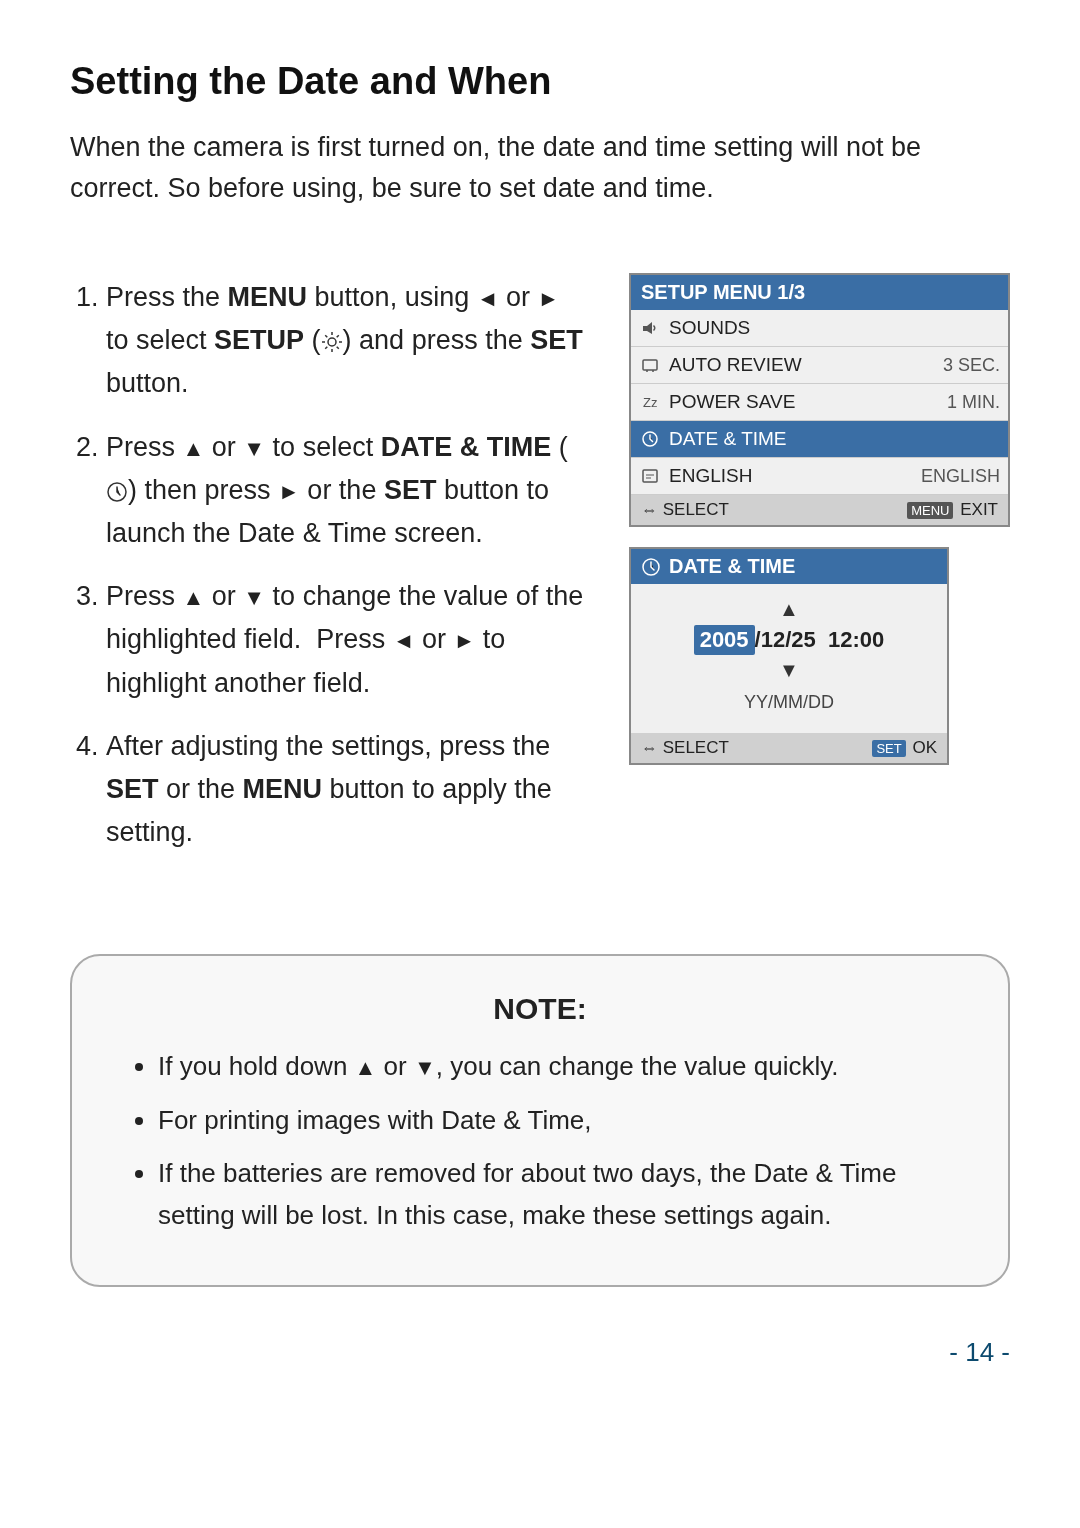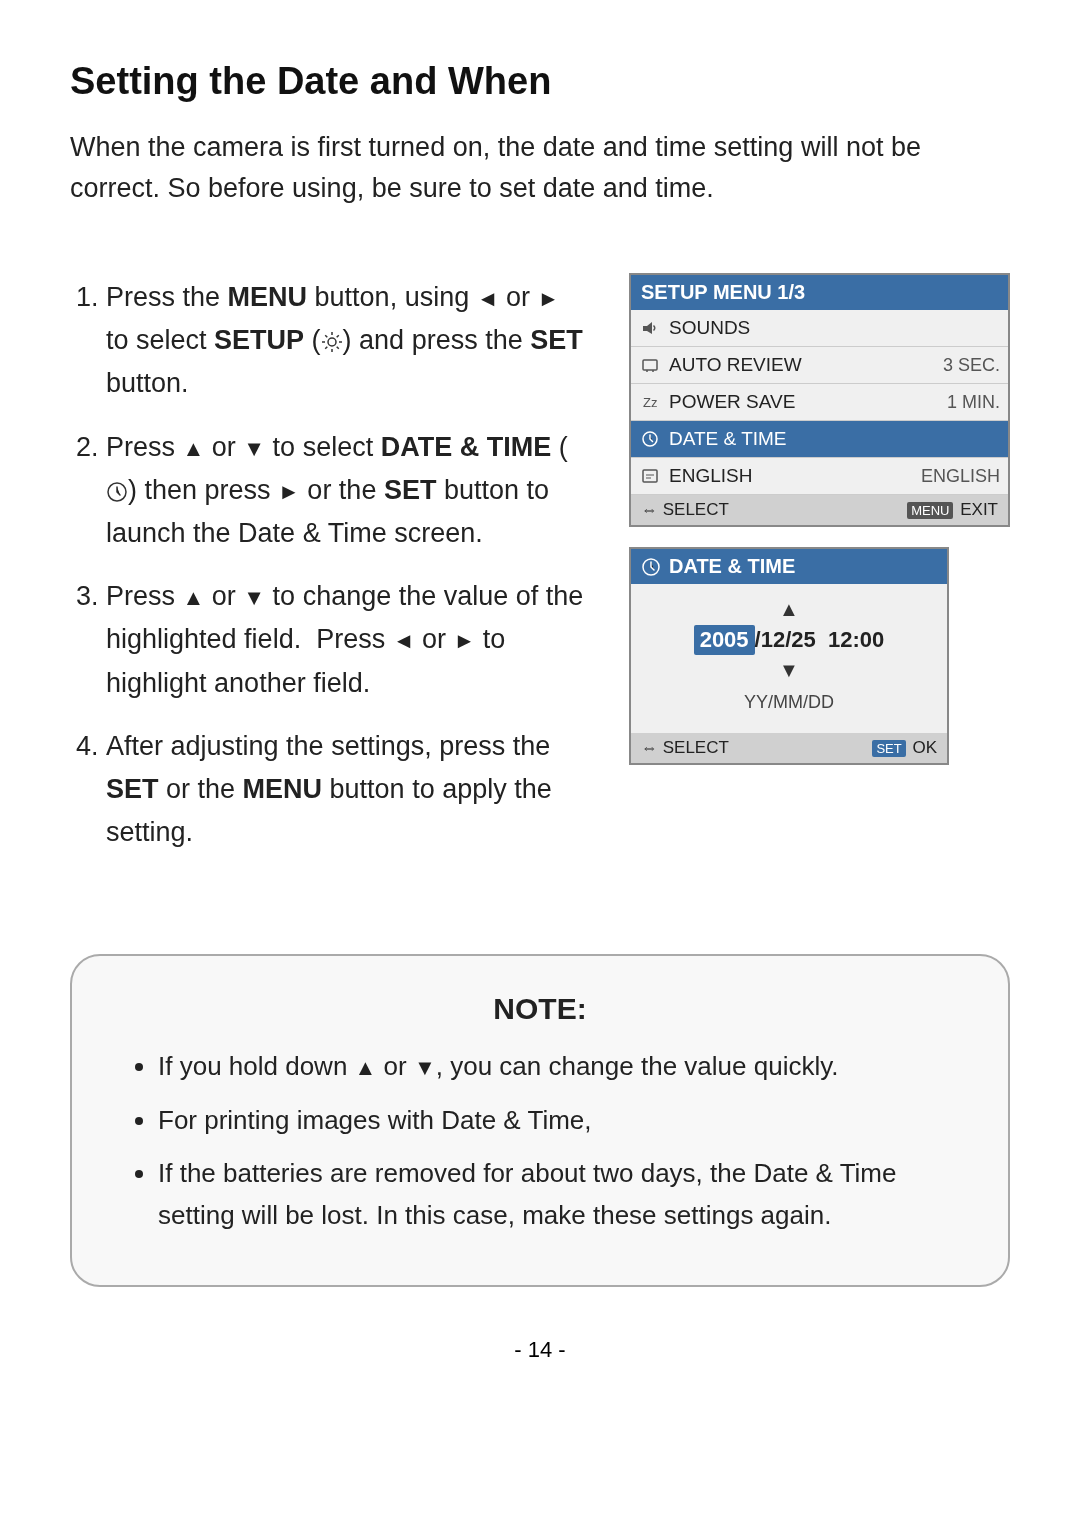--- a/index.html
+++ b/index.html
@@ -199,24 +199,24 @@
       padding-left: 36px;
       font-size: 26px;
       line-height: 1.6;
     }
     .note-list li {
       margin-bottom: 12px;
     }
 
     
     .page-number {
-      text-align: center;
-      font-size: 22px;
+      text-align: right;
+      font-size: 26px;
       margin-top: 50px;
-      color: #000000;
+      color: #0c4a6e;
     }
   </style>
 </head>
 <body>
 
 <h1>Setting the Date and When</h1>
 
 <p class="intro-text">When the camera is first turned on, the date and time setting will not be correct. So before using, be sure to set date and time.</p>
 
 <div class="content-area">

